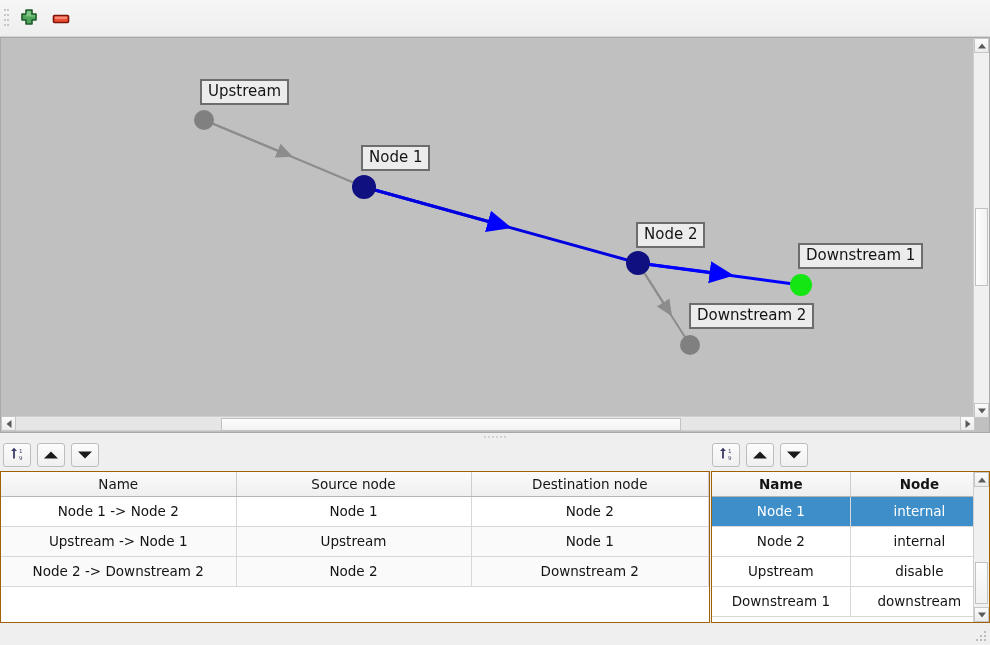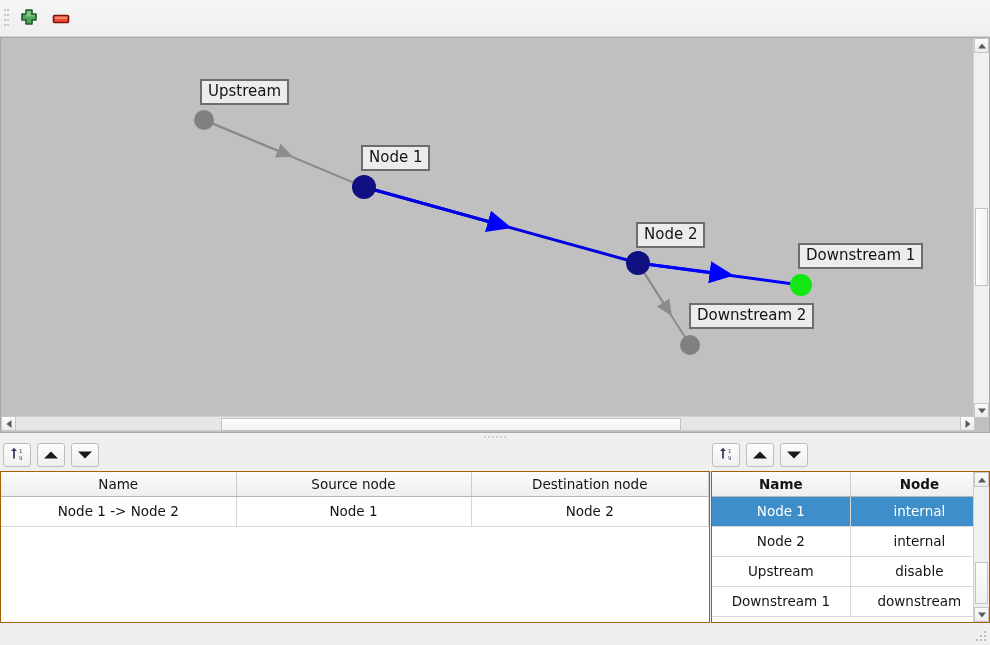--- a/index.html
+++ b/index.html
@@ -482,20 +482,30 @@
           <th>Source node</th>
           <th>Destination node</th>
         </tr>
       </thead>
       <tbody>
         <tr>
           <td>Node 1 -&gt; Node 2</td>
           <td>Node 1</td>
           <td>Node 2</td>
         </tr>
+        <tr class="alt">
+          <td>Upstream -&gt; Node 1</td>
+          <td>Upstream</td>
+          <td>Node 1</td>
+        </tr>
+        <tr class="alt">
+          <td>Node 2 -&gt; Downstream 2</td>
+          <td>Node 2</td>
+          <td>Downstream 2</td>
+        </tr>
       </tbody>
     </table>
   </div>
 
   <div class="table-panel right">
     <table class="grid bold-head">
       <colgroup>
           <col style="width:131px">
           <col style="width:131px">
         </colgroup>

